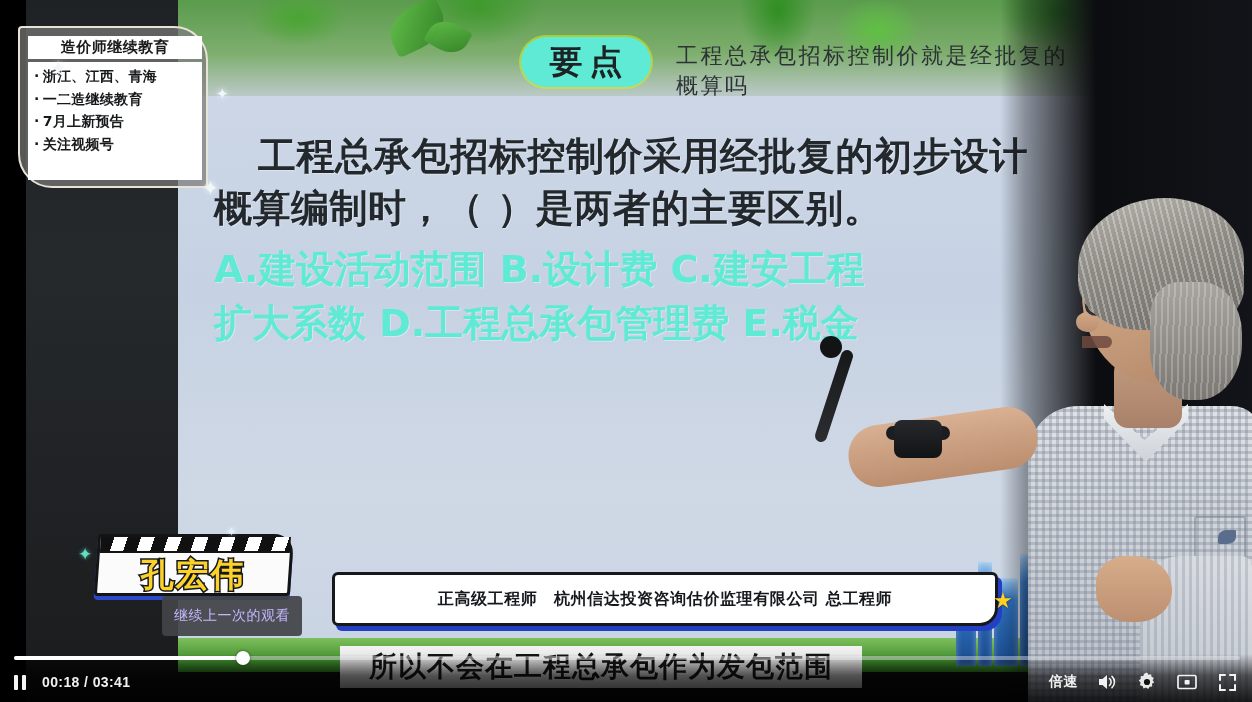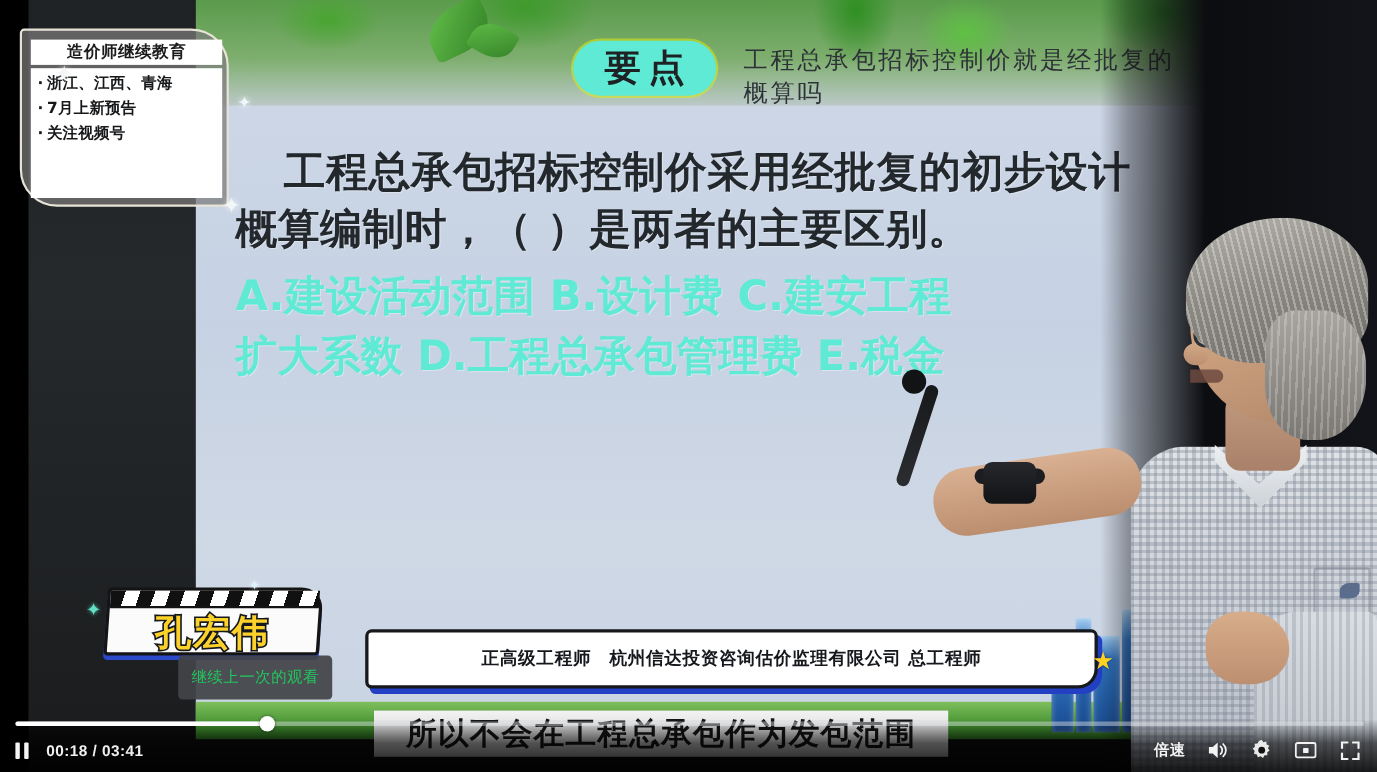--- a/index.html
+++ b/index.html
@@ -340,21 +340,21 @@
   }
 
   
   .tooltip {
     position: absolute; left: 162px; top: 596px; width: 140px; height: 40px;
     background: rgba(66,68,72,.93);
     border-radius: 4px;
     display: flex; align-items: center; justify-content: center;
   }
   .tooltip span {
-    font-size: 14px; color: #22c55e; letter-spacing: .5px;
+    font-size: 14px; color: #c4b5fd; letter-spacing: .5px;
     font-family: "DejaVu Sans", sans-serif;
   }
 
   
   .ctrl-shade {
     position: absolute; left: 0; bottom: 0; width: 1252px; height: 48px;
     background: linear-gradient(180deg, rgba(0,0,0,.0) 0%, rgba(0,0,0,.62) 45%, rgba(0,0,0,.88) 100%);
   }
   .progress {
     position: absolute; left: 14px; bottom: 42px; width: 1226px; height: 4px;
@@ -464,20 +464,21 @@
       <div class="p-watchband"></div>
       <div class="p-watch"></div>
       <div class="p-pointer"></div>
       <div class="p-pointer-tip"></div>
     </div>
 
     <div class="info-card">
       <div class="info-title">造价师继续教育</div>
       <ul class="info-list">
         <li>浙江、江西、青海</li>
+        <li>一二造继续教育</li>
         <li>7月上新预告</li>
         <li>关注视频号</li>
       </ul>
       <div class="spark s1">✦</div>
       <div class="spark s2">✦</div>
       <div class="spark s3">✦</div>
     </div>
 
     <div class="star-teal">✦</div>
     <div class="clap">

